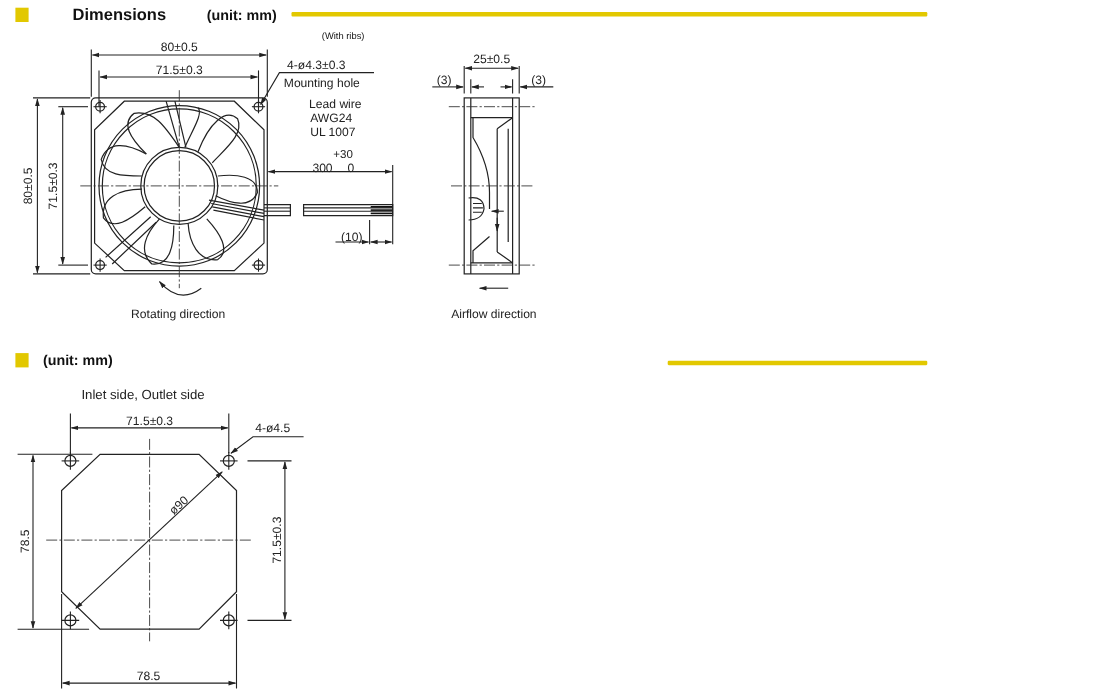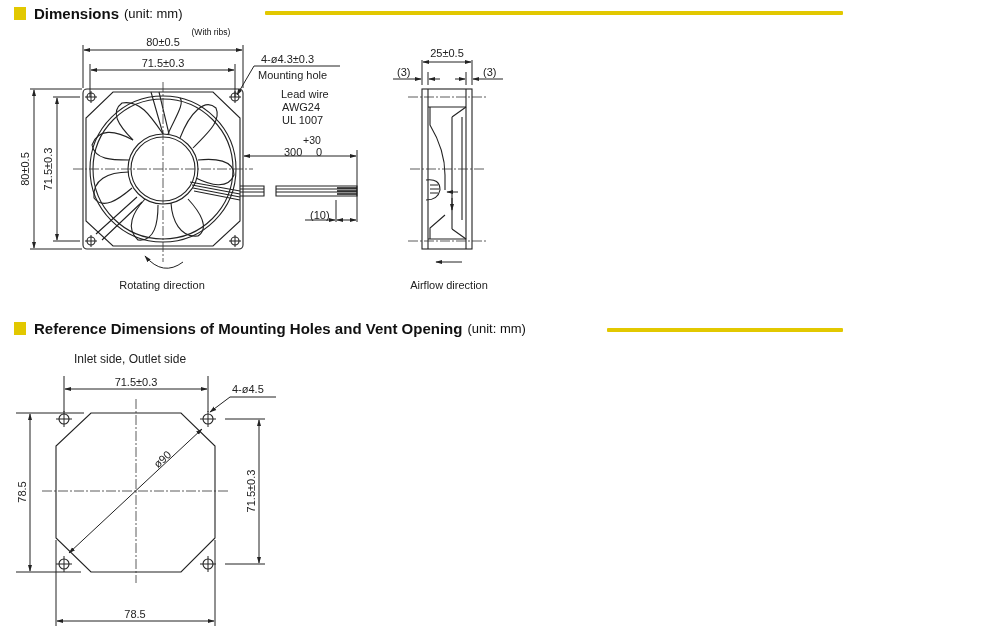--- a/index.html
+++ b/index.html
@@ -1,43 +1,42 @@
 <!DOCTYPE html>
 <html><head>
   <meta charset="utf-8">
   <style>
     html, body { margin: 0; padding: 0; background: #ffffff; }
     body { width: 1000px; height: 634px; position: relative; overflow: hidden;
            font-family: "Liberation Sans", sans-serif; color: #111; }
     .section-header { position: absolute; left: 14px; display: flex; align-items: center; white-space: nowrap; }
     .hdr-square { width: 12px; height: 13px; background: #e2c800; margin-right: 8px; }
     .hdr-title { font-weight: bold; font-size: 15px; color: #111; }
-    .hdr-unit { font-weight: normal; font-size: 13px; margin-left: 5px; }
+    .hdr-unit { font-weight: bold; font-size: 13px; margin-left: 5px; }
     .hdr-note { font-size: 8.5px; margin-left: 9px; position: relative; top: 18px; }
     .hdr-rule { position: absolute; height: 4px; background: #e2c800; border-radius: 1px; }
     svg { position: absolute; left: 0; top: 0; }
     svg text { font-family: "Liberation Sans", sans-serif; fill: #222; }
     .dim { stroke: #222; stroke-width: 1; fill: none; }
     .part { stroke: #222; stroke-width: 1.1; fill: none; }
     .center { stroke: #333; stroke-width: 0.8; stroke-dasharray: 10 2 2 2; fill: none; }
   </style>
 </head>
 <body>
 
-<div class="section-header" style="top:5px;">
+<div class="section-header" style="top:5px;gap:32px;">
   <div class="hdr-square"></div>
   <span class="hdr-title">Dimensions</span>
   <span class="hdr-unit">(unit: mm)</span>
   <span class="hdr-note">(With ribs)</span>
 </div>
 <div class="hdr-rule" style="left:265px; top:11px; width:578px;"></div>
 
 <div class="section-header" style="top:320px;">
   <div class="hdr-square"></div>
-  <span class="hdr-title">Reference Dimensions of Mounting Holes and Vent Opening</span>
   <span class="hdr-unit">(unit: mm)</span>
 </div>
 <div class="hdr-rule" style="left:607px; top:328px; width:236px;"></div>
 
 <svg width="1000" height="634" viewBox="0 0 1000 634">
   <defs>
     <marker id="arr" viewBox="0 0 10 10" refX="9" refY="5" markerWidth="7" markerHeight="7" orient="auto-start-reverse">
       <path d="M0,2 L10,5 L0,8 z" fill="#222"></path>
     </marker>
   </defs>

